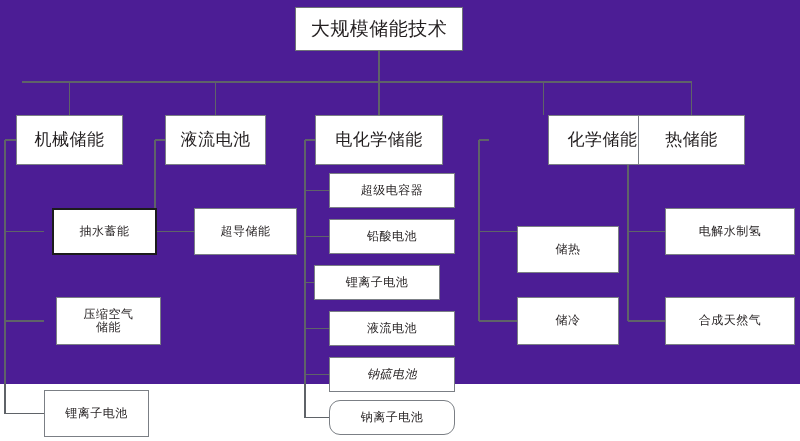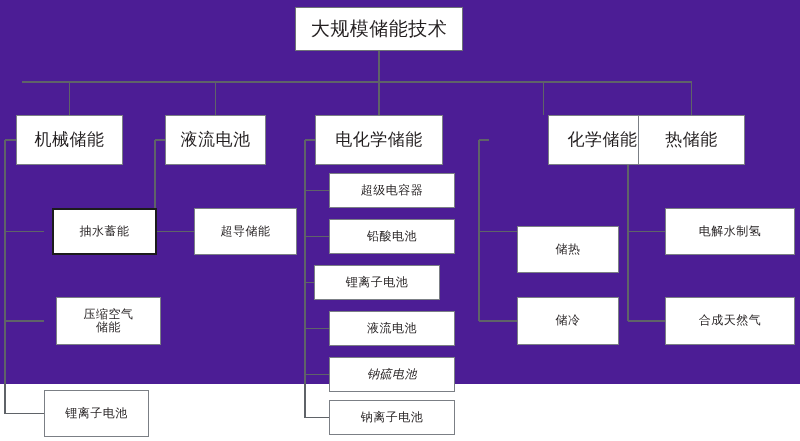--- a/index.html
+++ b/index.html
@@ -130,21 +130,21 @@
       </div>
       <div class="node level-2" style="left: 314px; top: 265px; width: 126px; height: 35px;">
         <span class="node-label">锂离子电池</span>
       </div>
       <div class="node level-2" style="left: 329px; top: 311px; width: 126px; height: 35px;">
         <span class="node-label">液流电池</span>
       </div>
       <div class="node level-2" style="left: 329px; top: 357px; width: 126px; height: 35px; font-style: italic;">
         <span class="node-label">钠硫电池</span>
       </div>
-      <div class="node level-2" style="left: 329px; top: 400px; width: 126px; height: 35px;">
+      <div class="node level-2" style="left: 329px; top: 400px; width: 126px; height: 35px; border-radius: 11px;">
         <span class="node-label">钠离子电池</span>
       </div>
       <div class="node level-1" style="left: 516px; top: 115px; width: 109px; height: 50px; margin-left: 32px;">
         <span class="node-label">化学储能</span>
       </div>
       <div class="node level-2" style="left: 517px; top: 208px; width: 102px; height: 47px; margin-top: 18px;">
         <span class="node-label">储热</span>
       </div>
       <div class="node level-2" style="left: 517px; top: 297px; width: 102px; height: 48px;">
         <span class="node-label">储冷</span>

